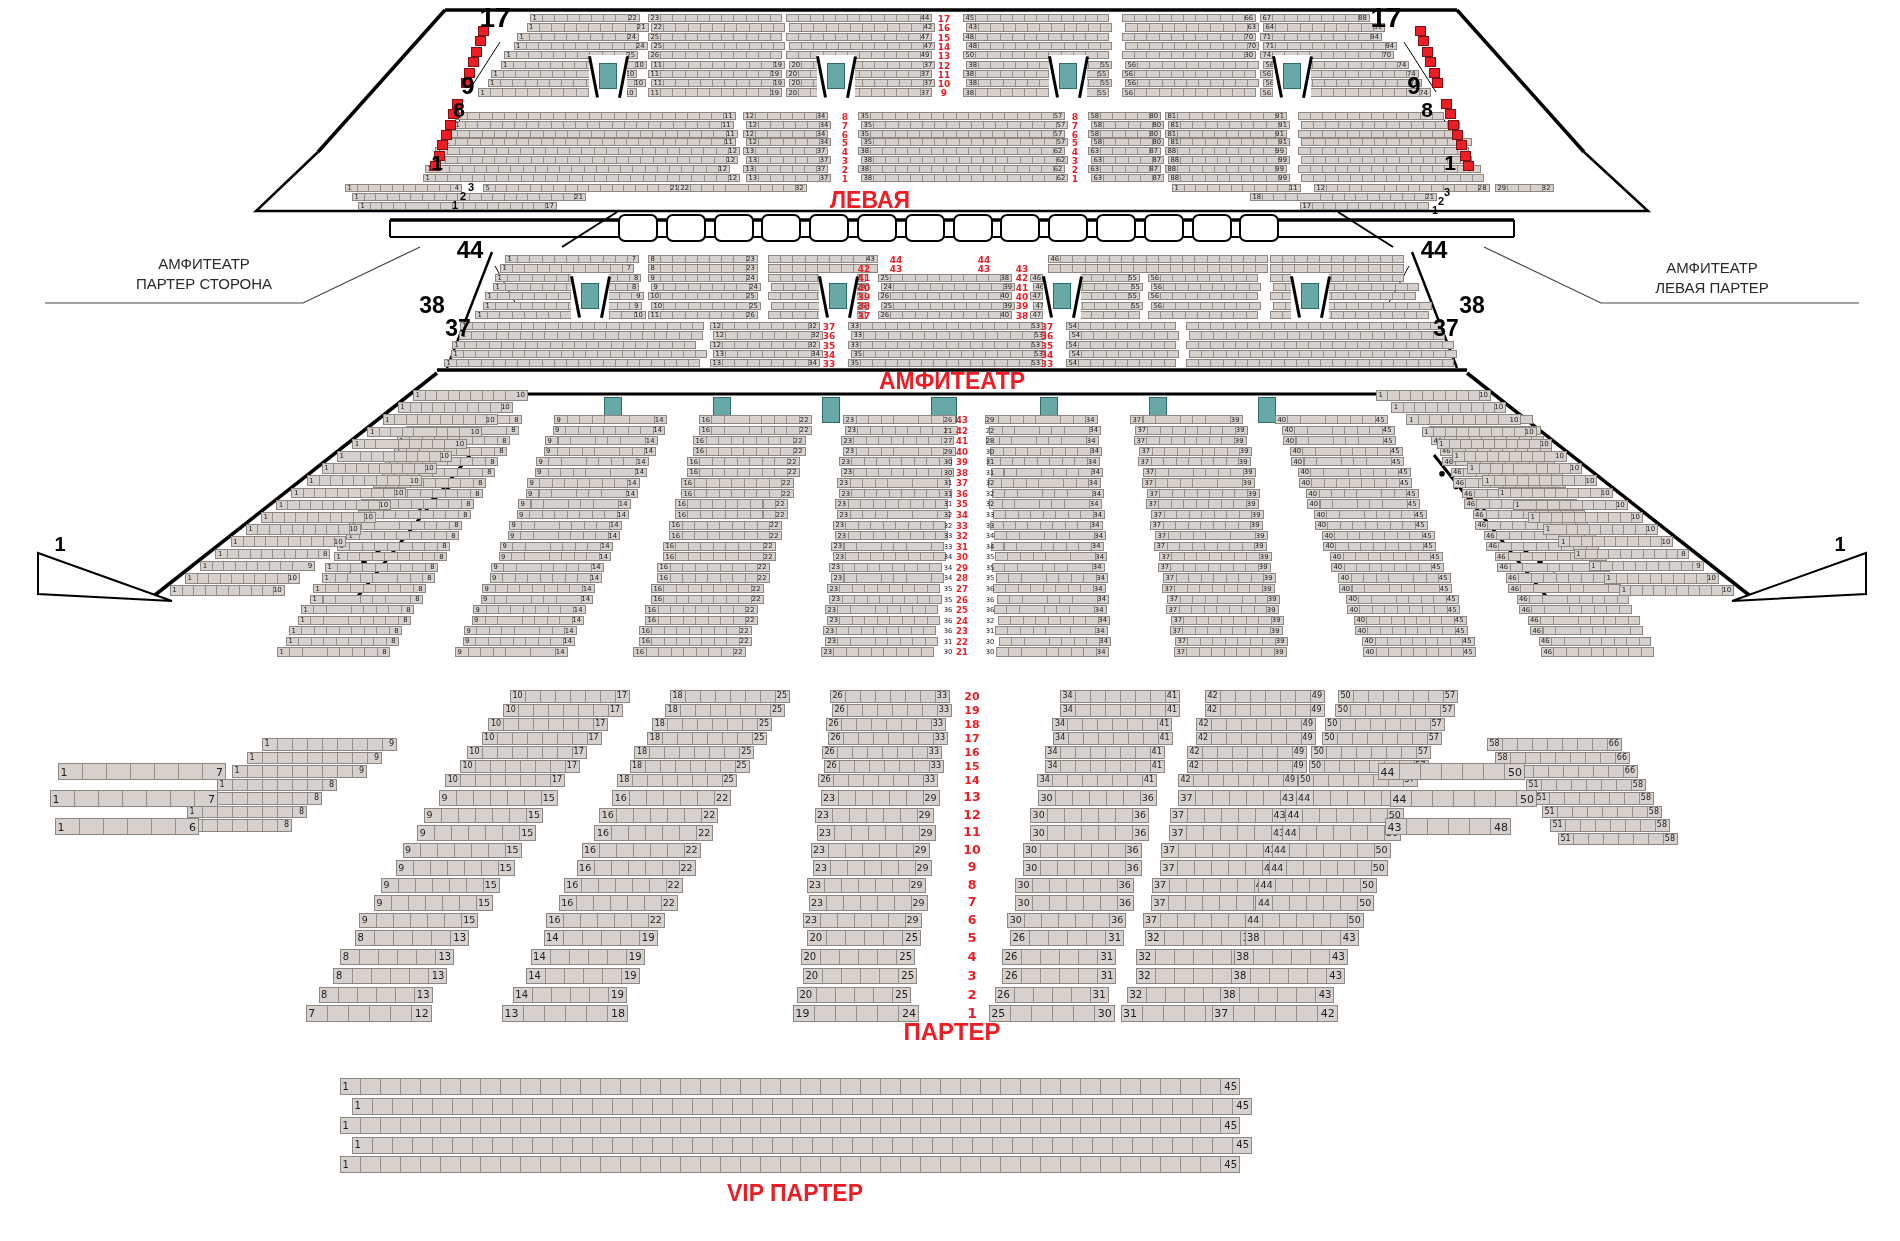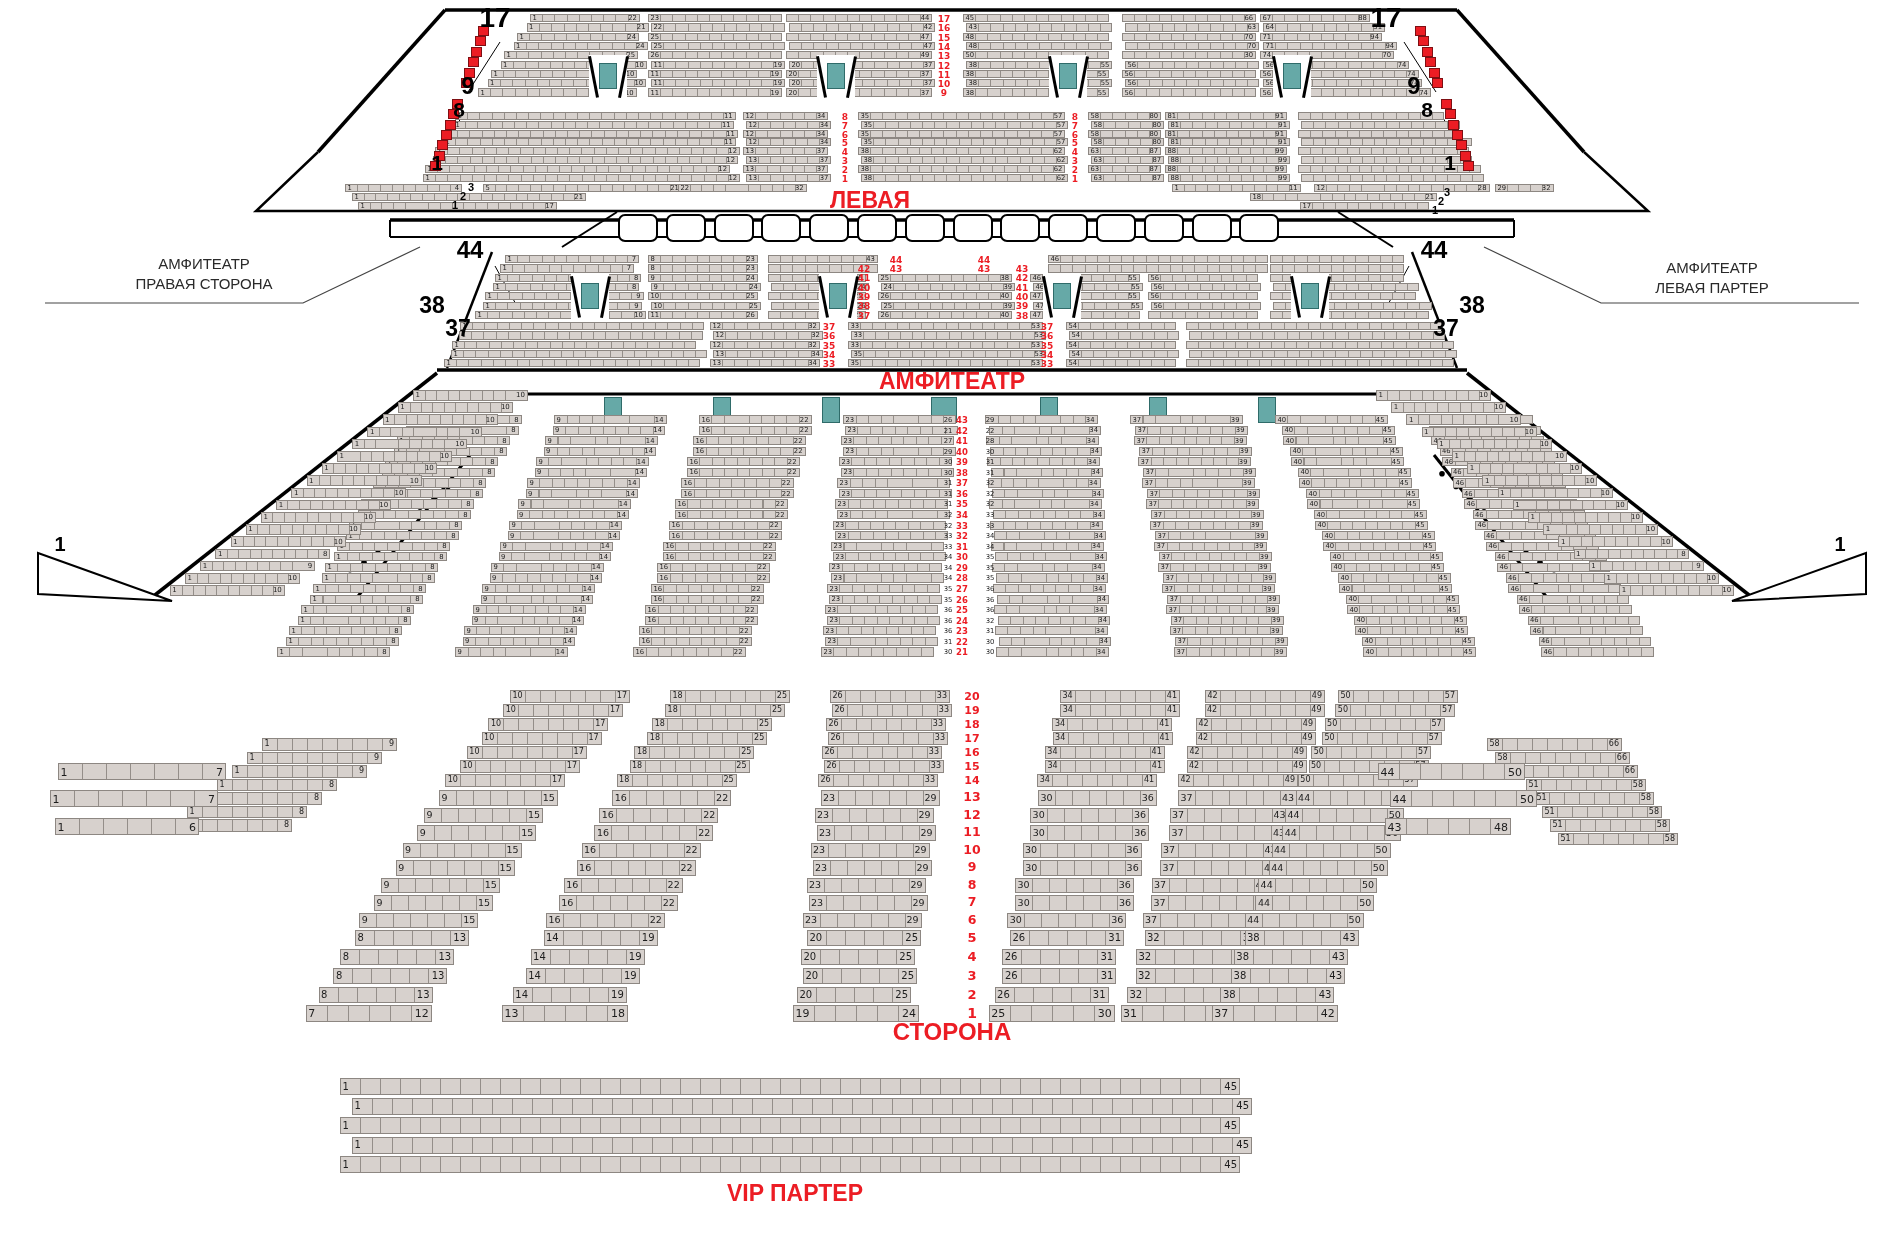--- a/index.html
+++ b/index.html
@@ -79,26 +79,26 @@
         <circle cx="1470" cy="499.1" r="2.8"></circle>
         <circle cx="448" cy="486.4" r="2.8"></circle>
         <circle cx="1456" cy="486.4" r="2.8"></circle>
         <circle cx="462" cy="473.7" r="2.8"></circle>
         <circle cx="1442" cy="473.7" r="2.8"></circle>
       </g>
   </svg>
 
   <div class="section-label" style="left:870px;top:200px;font-size:23px">ЛЕВАЯ</div>
   <div class="section-label" style="left:952px;top:381px;font-size:23px">АМФИТЕАТР</div>
-  <div class="section-label" style="left:952px;top:1032px;font-size:24px">СТОРОНА</div>
+  <div class="section-label" style="left:952px;top:1032px;font-size:24px">ПАРТЕР</div>
   <div class="section-label" style="left:795px;top:1193px;font-size:23px">VIP ПАРТЕР</div>
 
   <div class="side-label" style="left:204px;top:274px">
     <div>АМФИТЕАТР</div>
-    <div>ПРАВАЯ СТОРОНА</div>
+    <div>ПАРТЕР СТОРОНА</div>
   </div>
   <div class="side-label" style="left:1712px;top:278px">
     <div>АМФИТЕАТР</div>
     <div>ЛЕВАЯ ПАРТЕР</div>
   </div>
 <div class="srow" style="left: 530px; top: 14px; width: 109.8px; height: 8.3px; background-image: repeating-linear-gradient(90deg, rgb(215, 209, 205) 0px, rgb(215, 209, 205) 11.2px, rgb(148, 142, 137) 11.2px, rgb(148, 142, 137) 12.2px);">
       <span class="sn" style="left: 1.5px; font-size: 6.8px;">1</span>
       <span class="sn" style="right: 2px; font-size: 6.8px;">22</span>
     </div>
     <div class="srow" style="left: 648px; top: 14px; width: 134.2px; height: 8.3px; background-image: repeating-linear-gradient(90deg, rgb(215, 209, 205) 0px, rgb(215, 209, 205) 11.2px, rgb(148, 142, 137) 11.2px, rgb(148, 142, 137) 12.2px);">

